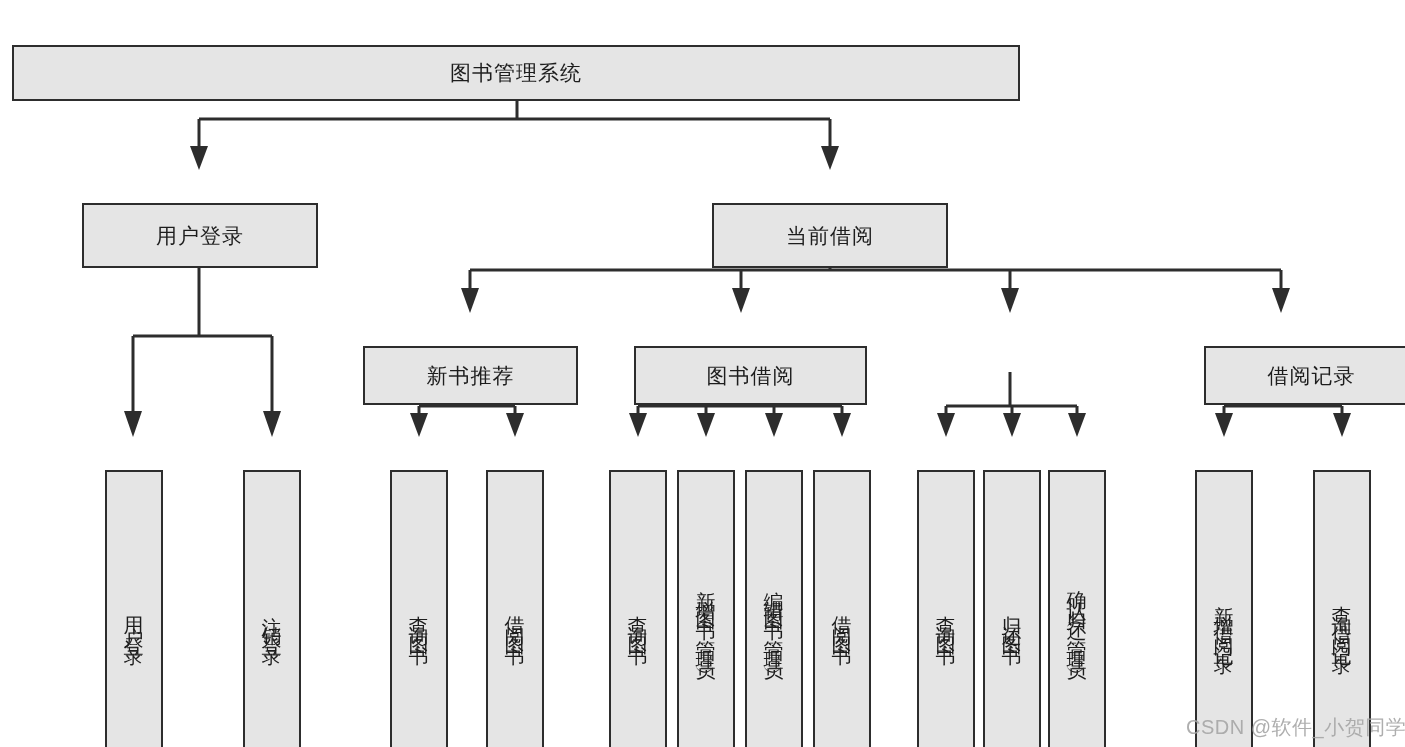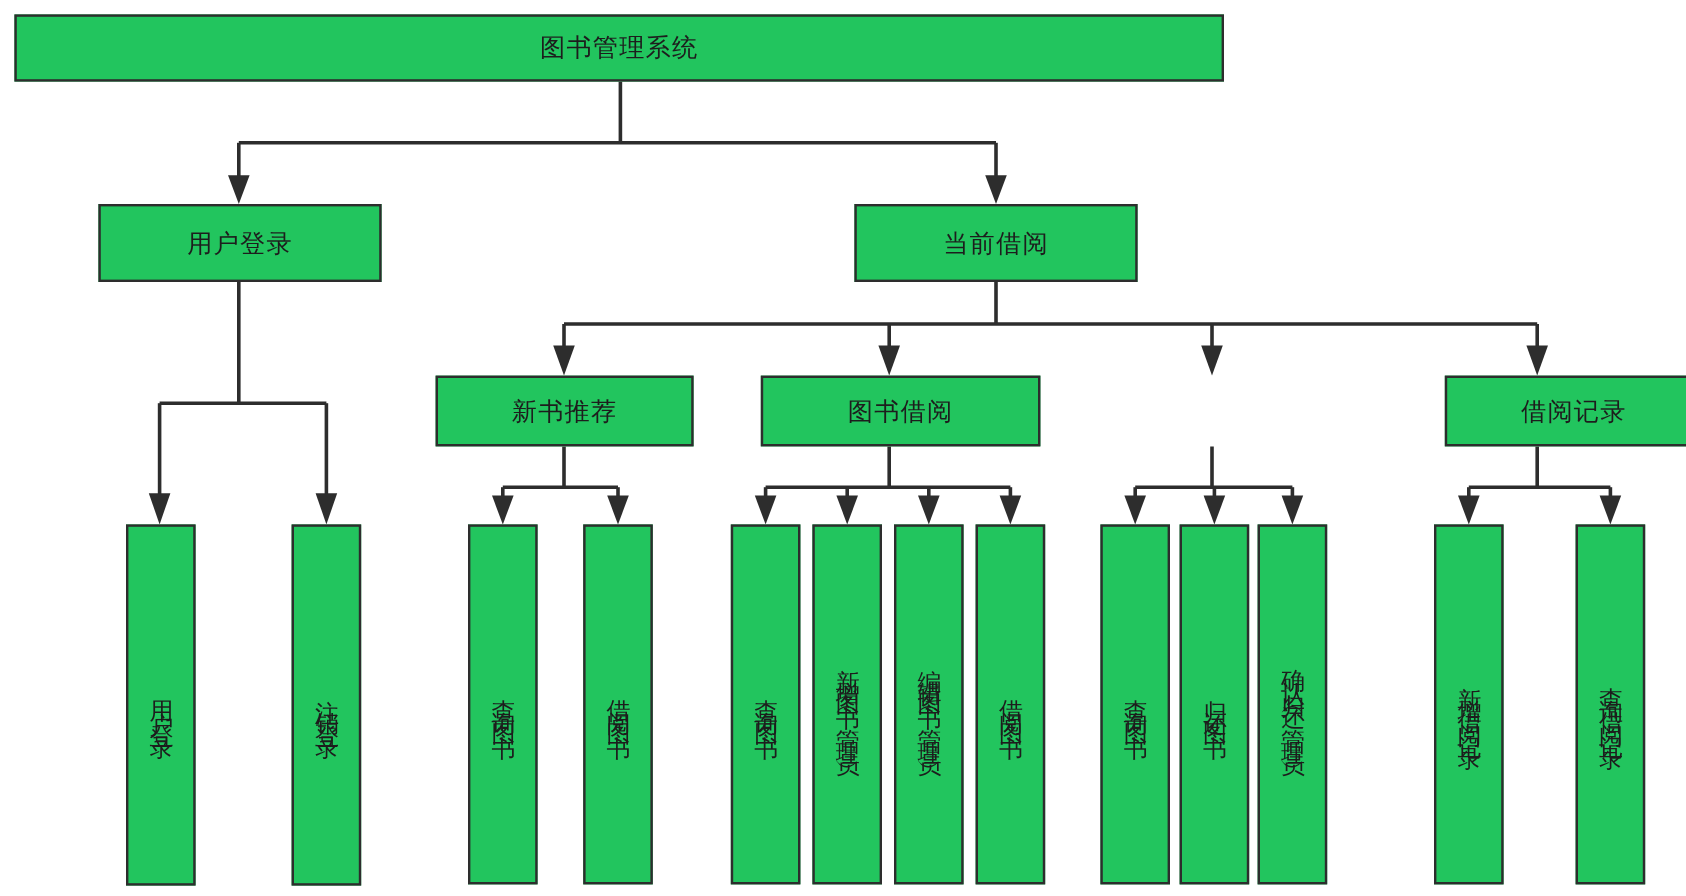--- a/index.html
+++ b/index.html
@@ -10,25 +10,26 @@
     background:#ffffff;
     overflow:hidden;
   }
   .connector-layer{
     position:absolute;left:0;top:0;width:1405px;height:747px;
   }
   .box{
     position:absolute;
     box-sizing:border-box;
     border:2.5px solid #2d2d2d;
-    background:#22c55e;
+    background:#e5e5e5;
     display:flex;
     align-items:center;
     justify-content:center;
     color:#1d1d1d;
+    margin-top:33px;
   }
   .hlabel{
     font-size:21px;
     letter-spacing:1px;
     white-space:nowrap;
   }
   .vbox .vlabel{
     writing-mode:vertical-rl;
     text-orientation:mixed;
     font-size:20px;
@@ -164,13 +165,14 @@
     <span class="vlabel">确认归还（管理员）</span>
   </div>
 
   <div class="box vbox" style="left:1195px;top:437px;width:58px;height:300px">
     <span class="vlabel">新增借阅记录</span>
   </div>
   <div class="box vbox" style="left:1313px;top:437px;width:58px;height:300px">
     <span class="vlabel">查询借阅记录</span>
   </div>
 
+  <div class="watermark">CSDN @软件_小贺同学</div>
 </div>
 
 </body></html>

